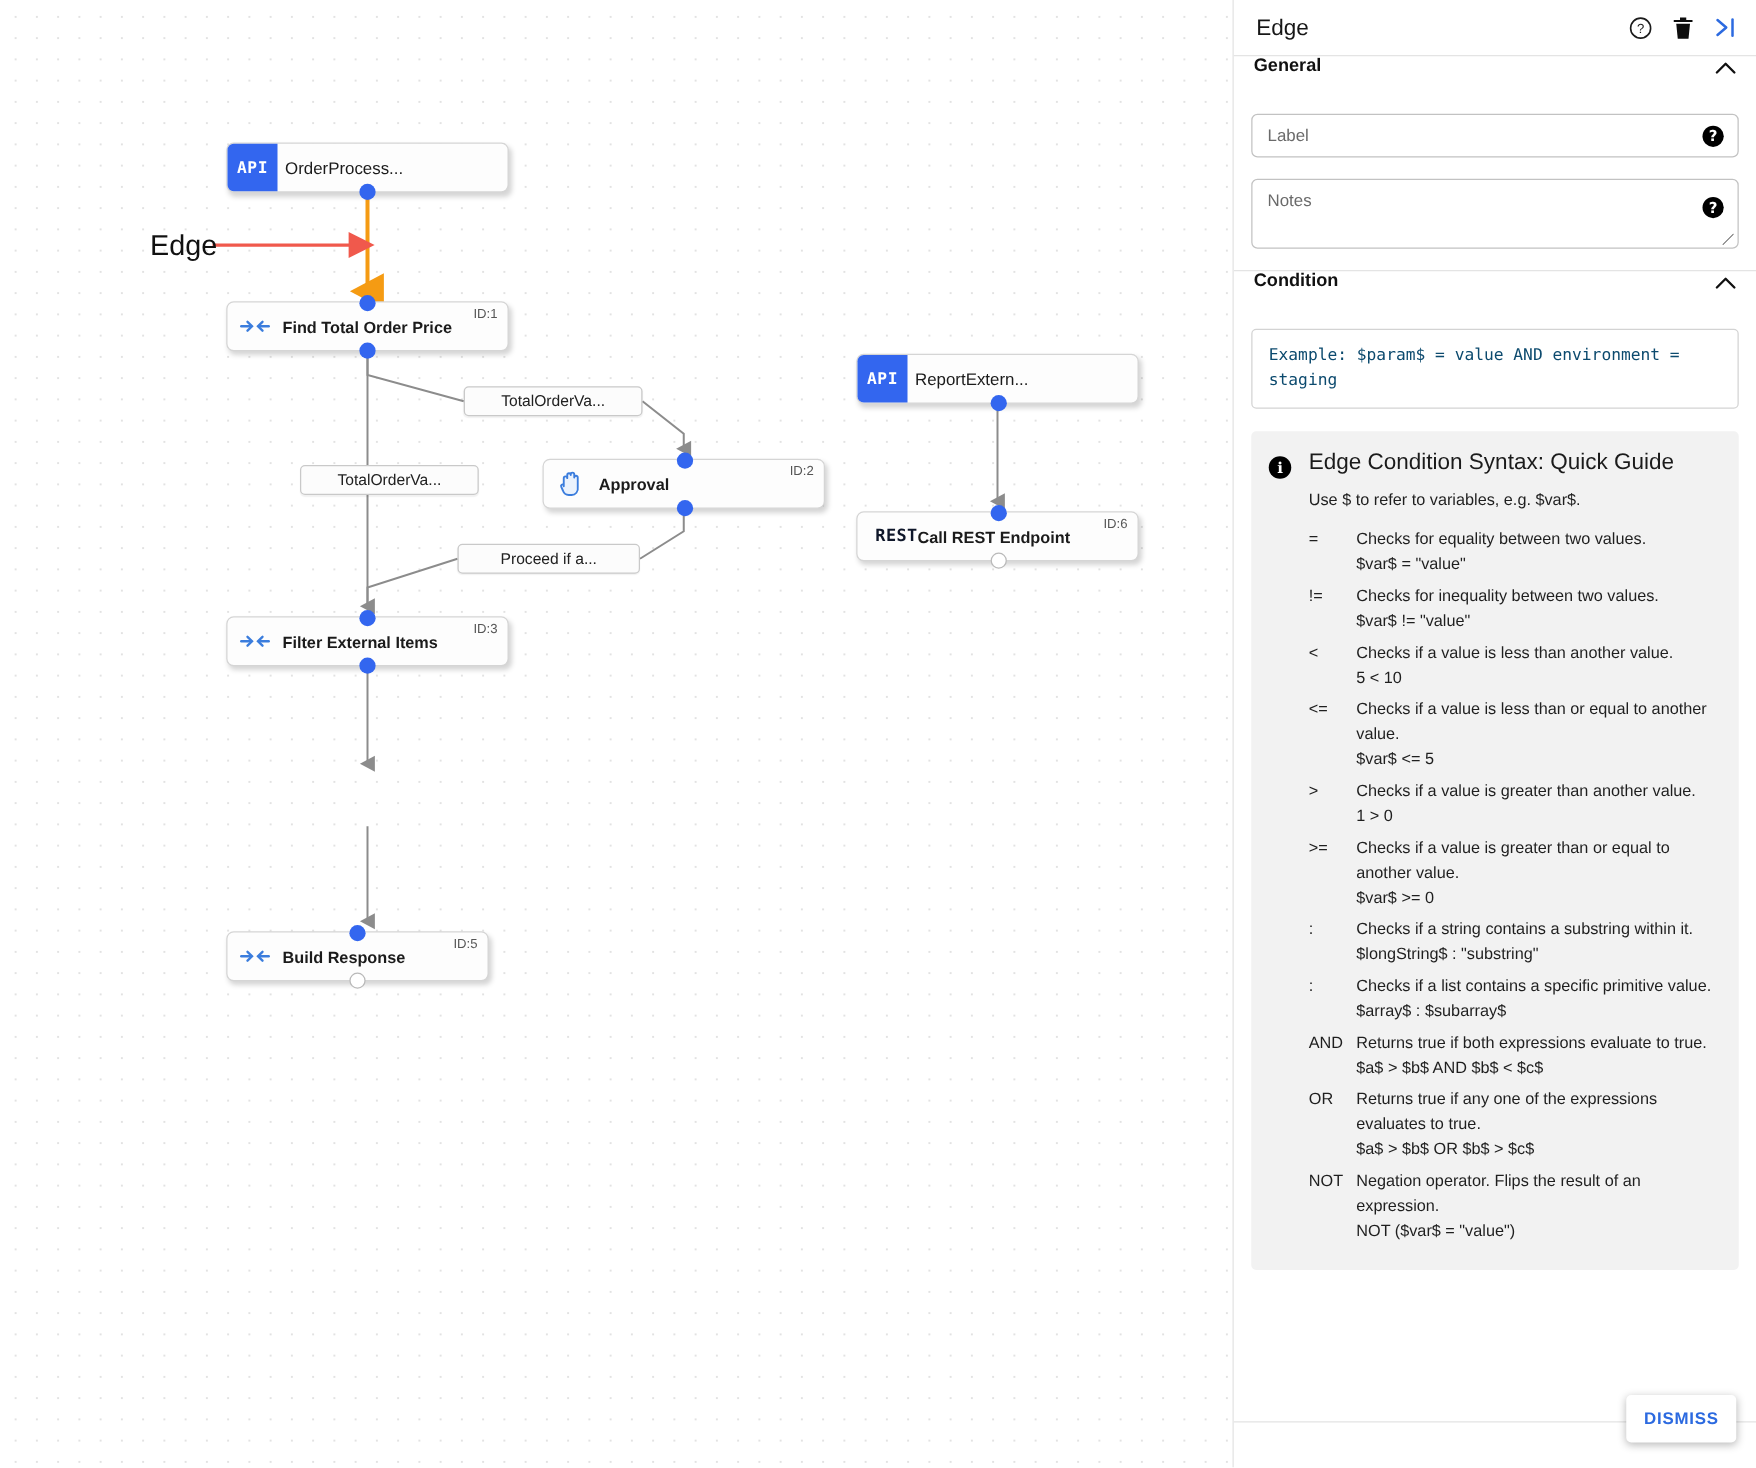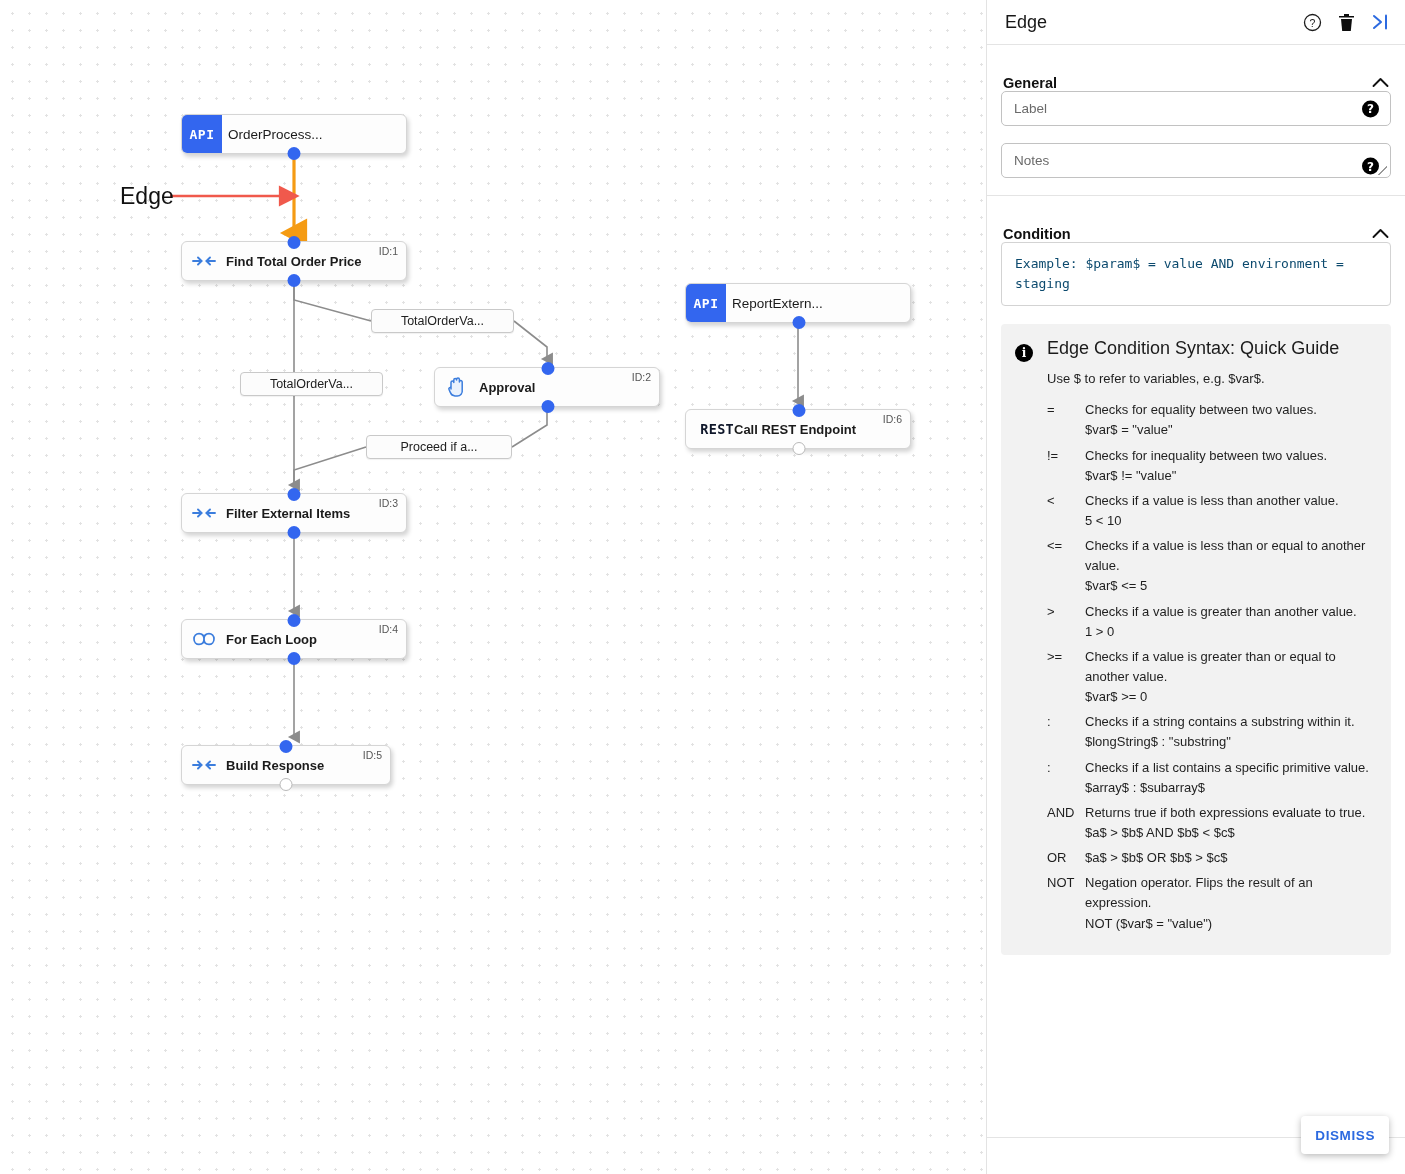--- a/index.html
+++ b/index.html
@@ -110,36 +110,36 @@
     padding: 0 14px 0 18px;
     border-bottom: 1px solid #e4e4e4;
   }
   #panel-header .ptitle { font-size: 18px; color: #171717; flex: 1; }
   #panel-header .hicon { margin-left: 16px; display: flex; align-items: center; cursor: pointer; }
 
   #panel-body { flex: 1; overflow: hidden; padding: 0 0 0 0; }
 
   .section { padding: 0 14px; }
   .section-head {
-    display: flex; align-items: flex-end;
+    display: flex; align-items: flex-start;
     height: 46px; padding: 0 2px; gap: 29px;
   }
   .section-head .stitle { font-size: 14.5px; font-weight: bold; color: #111; flex: 1; }
   .chev { width: 18px; height: 18px; display: flex; align-items: center; justify-content: center; cursor: pointer; }
 
   .field {
     position: relative;
     border: 1px solid #c2c2c2;
     border-radius: 5px;
     height: 35px;
     margin-bottom: 17px;
     display: flex; align-items: center;
     background: #fff;
   }
-  .field.tall { height: 35px; align-items: flex-start; padding-top: 9px; text-align: right; }
+  .field.tall { height: 56px; align-items: flex-start; padding-top: 9px; text-align: right; }
   .field .fplaceholder { font-size: 13.5px; color: #6a6a6a; padding-left: 12px; }
   .help-dot {
     position: absolute; right: 11px; top: 50%; transform: translateY(-50%);
     width: 17px; height: 17px; border-radius: 50%;
     background: #000; color: #fff;
     font-size: 12px; font-weight: bold;
     display: flex; align-items: center; justify-content: center;
     cursor: pointer; font-family: "DejaVu Sans", sans-serif;
   }
   .field.tall .help-dot { top: 22px; }
@@ -296,31 +296,20 @@
               <path d="M18,4.5 L14.4,8 L18,11.5"></path>
             </g>
           </svg>
       </div>
       <div class="ttl">Filter External Items</div>
       <div class="nid">ID:3</div>
       <div class="port in"></div>
       <div class="port out"></div>
     </div>
 
-    <div class="node" style="left:181px; top:619px; width:226px;">
-      <div class="ico">
-        <svg width="26" height="14" viewBox="0 0 26 14">
-            <path d="M13,7 C13,3 10.8,1.6 8,1.6 C5.2,1.6 3,4 3,7 C3,10 5.2,12.4 8,12.4 C10.8,12.4 13,11 13,7 C13,3 15.2,1.6 18,1.6 C20.8,1.6 23,4 23,7 C23,10 20.8,12.4 18,12.4 C15.2,12.4 13,11 13,7 Z" fill="none" stroke="#3b7ddd" stroke-width="1.7"></path>
-          </svg>
-      </div>
-      <div class="ttl">For Each Loop</div>
-      <div class="nid">ID:4</div>
-      <div class="port in"></div>
-      <div class="port out"></div>
-    </div>
 
     <div class="node" style="left:181px; top:745px; width:210px;">
       <div class="ico">
         <svg width="24" height="16" viewBox="0 0 24 16">
             <g fill="none" stroke="#3b7ddd" stroke-width="1.9" stroke-linecap="round">
               <path d="M1,8 L9,8"></path>
               <path d="M6,4.5 L9.6,8 L6,11.5"></path>
               <path d="M23,8 L15,8"></path>
               <path d="M18,4.5 L14.4,8 L18,11.5"></path>
             </g>
@@ -453,21 +442,21 @@
             <div class="grow">
               <div class="op">:</div>
               <div class="gdesc"><span>Checks if a list contains a specific primitive value.</span><span class="gex">$array$ : $subarray$</span></div>
             </div>
             <div class="grow">
               <div class="op">AND</div>
               <div class="gdesc"><span>Returns true if both expressions evaluate to true.</span><span class="gex">$a$ &gt; $b$ AND $b$ &lt; $c$</span></div>
             </div>
             <div class="grow">
               <div class="op">OR</div>
-              <div class="gdesc"><span class="gex">$a$ &gt; $b$ OR $b$ &gt; $c$</span></div>
+              <div class="gdesc"><span>Returns true if any one of the expressions evaluates to true.</span><span class="gex">$a$ &gt; $b$ OR $b$ &gt; $c$</span></div>
             </div>
             <div class="grow">
               <div class="op">NOT</div>
               <div class="gdesc"><span>Negation operator. Flips the result of an expression.</span><span class="gex">NOT ($var$ = "value")</span></div>
             </div>
           </div>
         </div>
       </div>
     </div>
 

